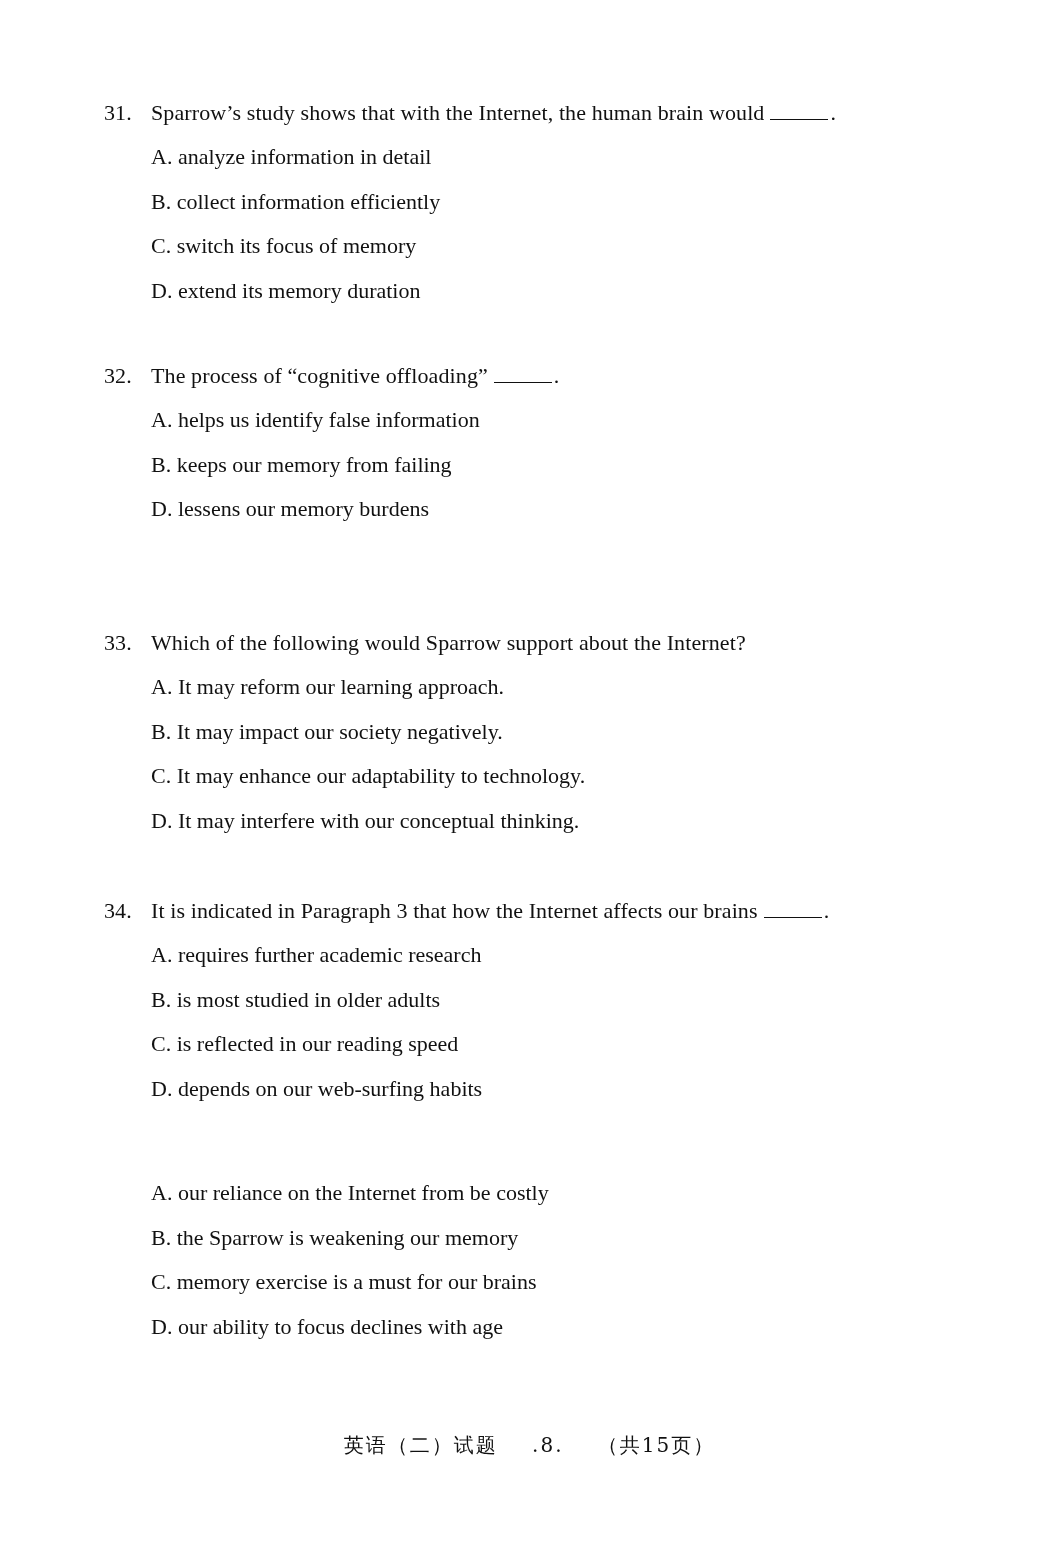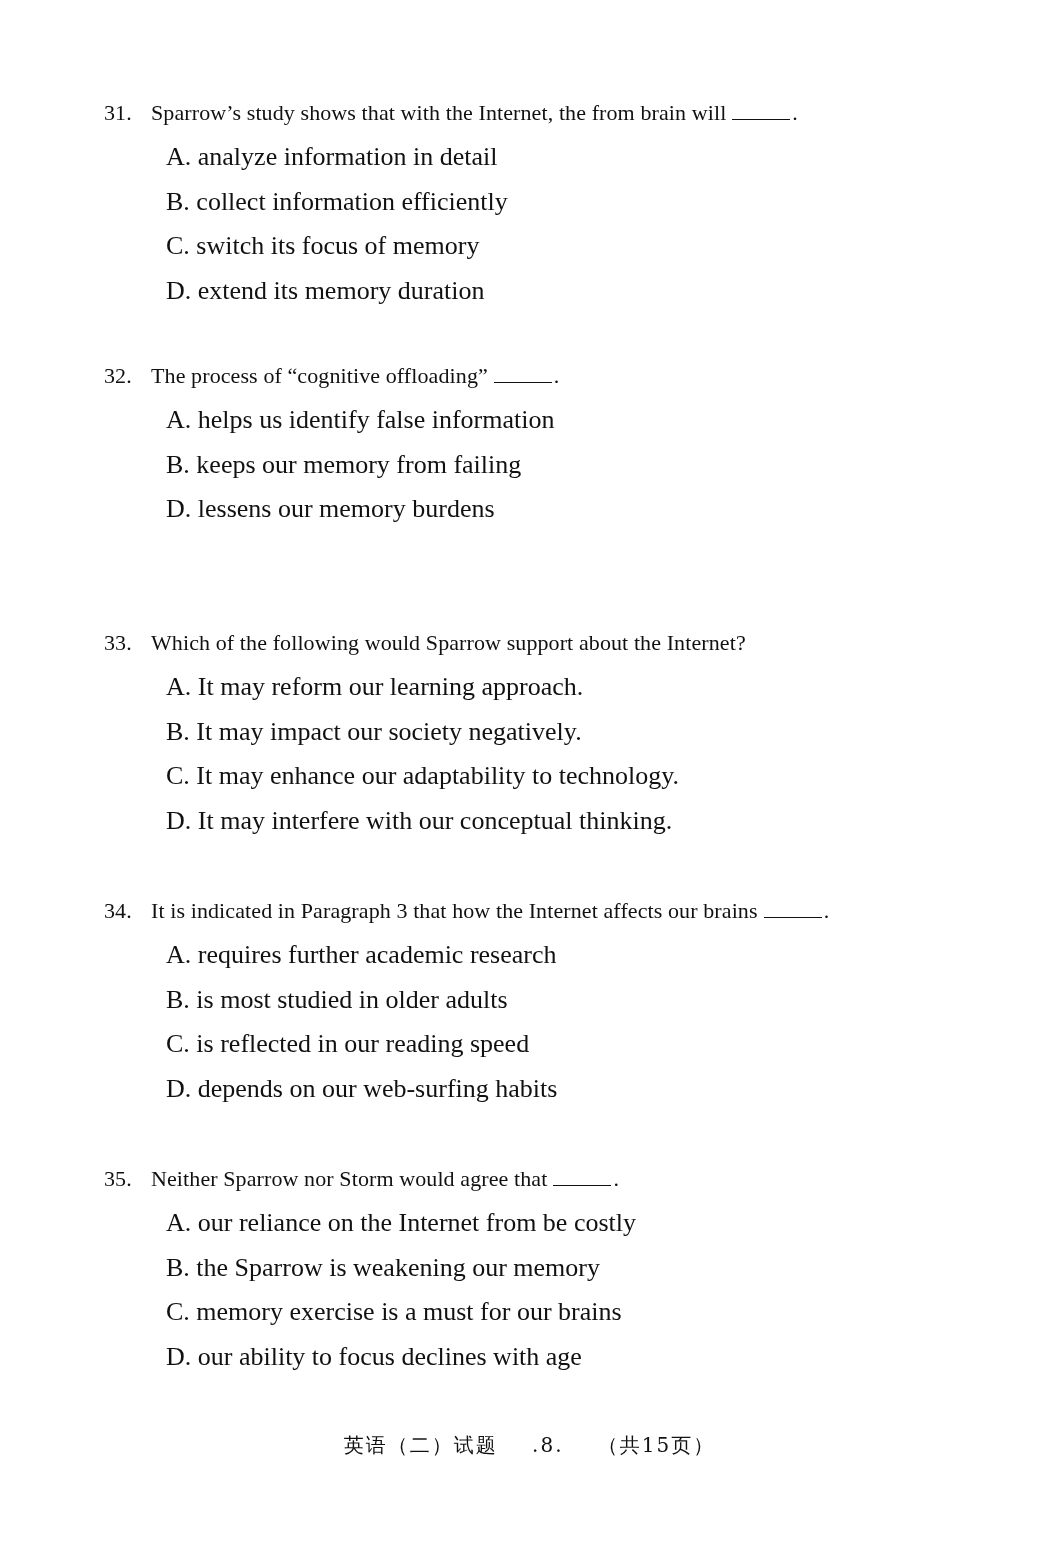--- a/index.html
+++ b/index.html
@@ -18,40 +18,40 @@
       white-space: nowrap;
       letter-spacing: 0.1px;
     }
     .stem .num { display: inline-block; width: 47px; }
     .blank {
       display: inline-block; width: 58px; height: 18px;
       border-bottom: 1.3px solid #111; vertical-align: baseline;
       margin: 0 2px 0 6px;
     }
     .option {
-      font-size: 26px; line-height: 30px; height: 30px;
-      margin-left: 62px; white-space: nowrap;
+      font-size: 22px; line-height: 30px; height: 30px;
+      margin-left: 47px; white-space: nowrap;
     }
     .opts { margin-top: 14px; }
     .opts .option + .option { margin-top: 14.5px; }
     .footer {
       position: absolute; left: 0; width: 1059px; top: 1432px;
       text-align: center; font-size: 20px; letter-spacing: 2px;
       font-family: "DejaVu Serif", serif;
     }
     .footer span { margin: 0 13px; }
   </style>
 </head>
 <body>
 
 <div class="page">
 
   <div class="question" style="top:98px;">
     <div class="stem">
-      <span class="num">31.</span><span>Sparrow’s study shows that with the Internet, the from brain will</span><span class="blank"></span><span>.</span>
+      <span class="num">31.</span><span>Sparrow’s study shows that with the Internet, the human brain would</span><span class="blank"></span><span>.</span>
     </div>
     <div class="opts">
       <div class="option"><span>A.</span> <span>analyze information in detail</span></div>
       <div class="option"><span>B.</span> <span>collect information efficiently</span></div>
       <div class="option"><span>C.</span> <span>switch its focus of memory</span></div>
       <div class="option"><span>D.</span> <span>extend its memory duration</span></div>
     </div>
   </div>
 
   <div class="question" style="top:361px;">
@@ -83,23 +83,20 @@
     </div>
     <div class="opts">
       <div class="option"><span>A.</span> <span>requires further academic research</span></div>
       <div class="option"><span>B.</span> <span>is most studied in older adults</span></div>
       <div class="option"><span>C.</span> <span>is reflected in our reading speed</span></div>
       <div class="option"><span>D.</span> <span>depends on our web-surfing habits</span></div>
     </div>
   </div>
 
   <div class="question" style="top:1164px;">
-    <div class="stem">
-      <span class="num">35.</span><span>Neither Sparrow nor Storm would agree that</span><span class="blank"></span><span>.</span>
-    </div>
     <div class="opts">
       <div class="option"><span>A.</span> <span>our reliance on the Internet from be costly</span></div>
       <div class="option"><span>B.</span> <span>the Sparrow is weakening our memory</span></div>
       <div class="option"><span>C.</span> <span>memory exercise is a must for our brains</span></div>
       <div class="option"><span>D.</span> <span>our ability to focus declines with age</span></div>
     </div>
   </div>
 
   <div class="footer">
     <span>英语（二）试题</span>

